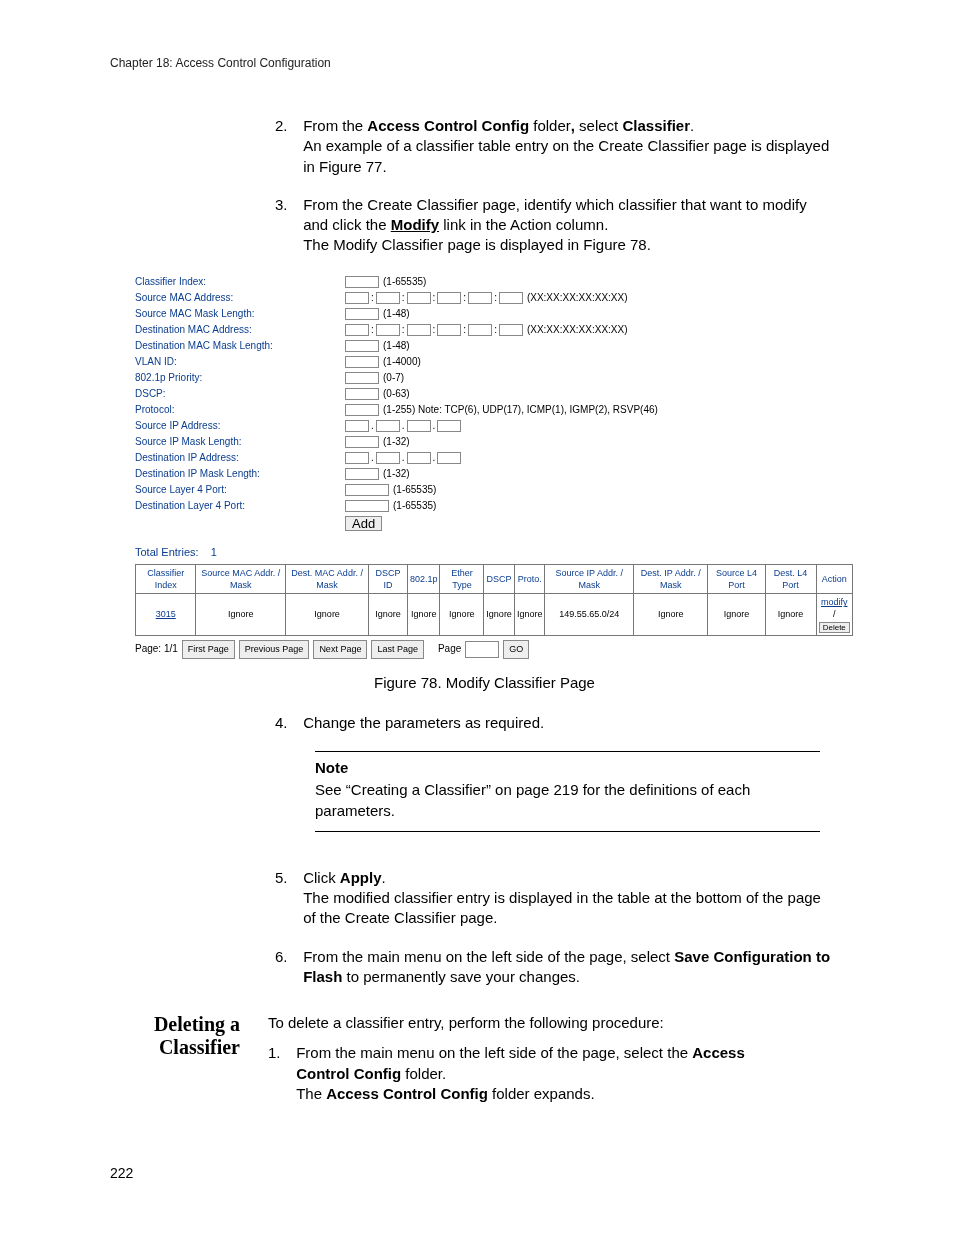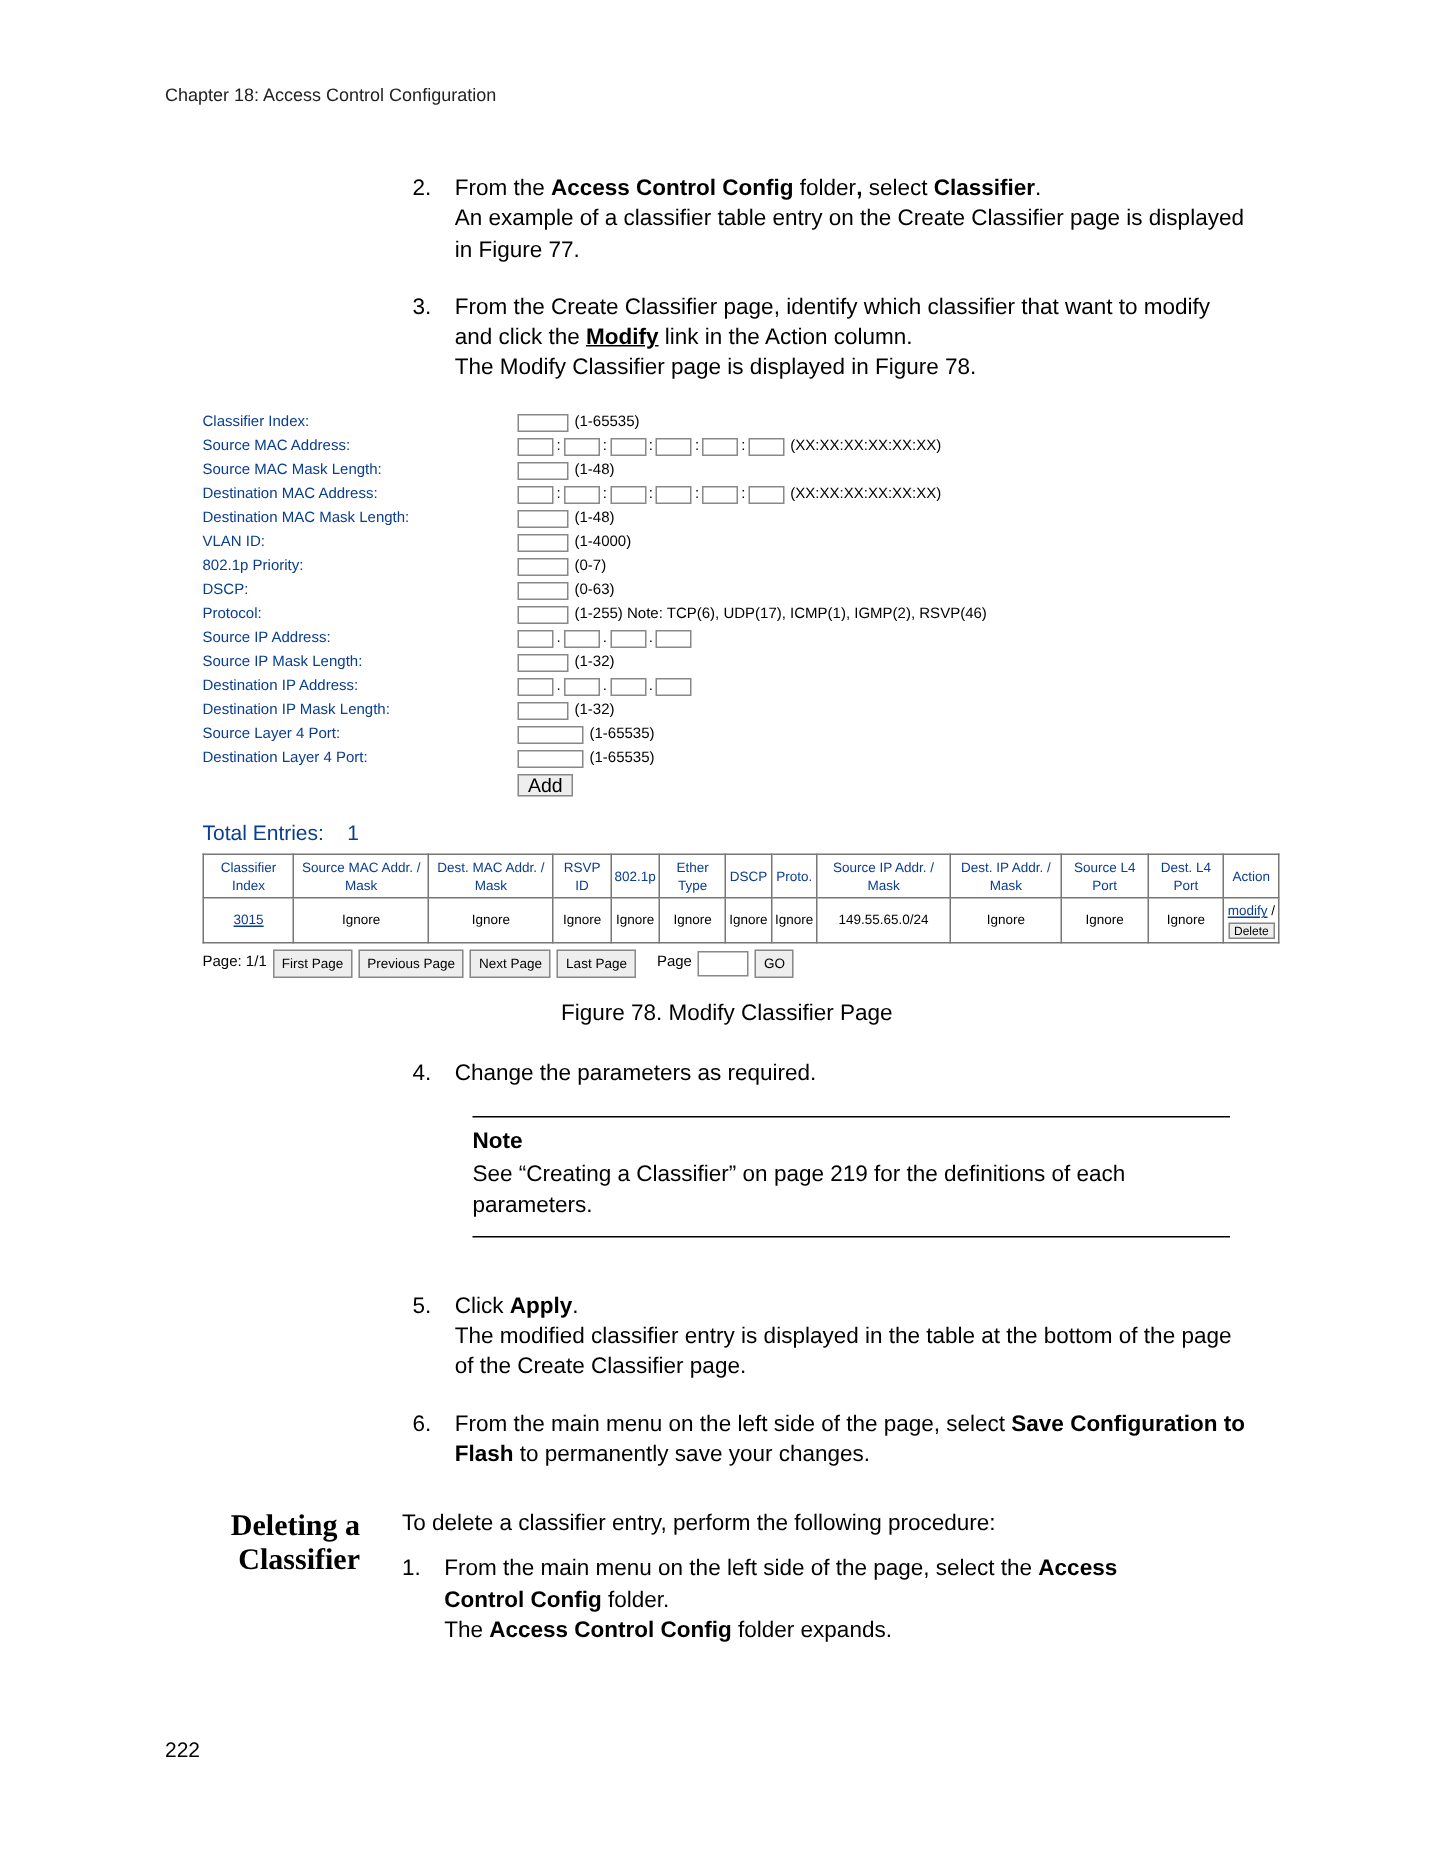--- a/index.html
+++ b/index.html
@@ -81,21 +81,21 @@
     border:1px solid #888;
     background:#eee;
     padding:0 6px;
     height:15px;
     line-height:13px;
     margin-left:210px;
     margin-top:2px;
   }
   .total-entries {
     color:#0a3d8f;
-    font-size:14px;
+    font-size:11px;
     margin:14px 0 4px 0;
   }
   .ct {
     border-collapse: collapse;
     width: 718px;
     font-size:9px;
     color:#0a3d8f;
   }
   .ct th, .ct td {
     border:1px solid #777;
@@ -287,21 +287,21 @@
   <div class="total-entries">
     <span>Total Entries:</span>&nbsp;&nbsp;&nbsp;&nbsp;<span>1</span>
   </div>
 
   <table class="ct">
     <thead>
         <tr id="ct-head">
           <th>Classifier Index</th>
           <th>Source MAC Addr. / Mask</th>
           <th>Dest. MAC Addr. / Mask</th>
-          <th>RSVP ID</th>
+          <th>DSCP ID</th>
           <th>802.1p</th>
           <th>Ether Type</th>
           <th>DSCP</th>
           <th>Proto.</th>
           <th>Source IP Addr. / Mask</th>
           <th>Dest. IP Addr. / Mask</th>
           <th>Source L4 Port</th>
           <th>Dest. L4 Port</th>
           <th>Action</th>
         </tr>

